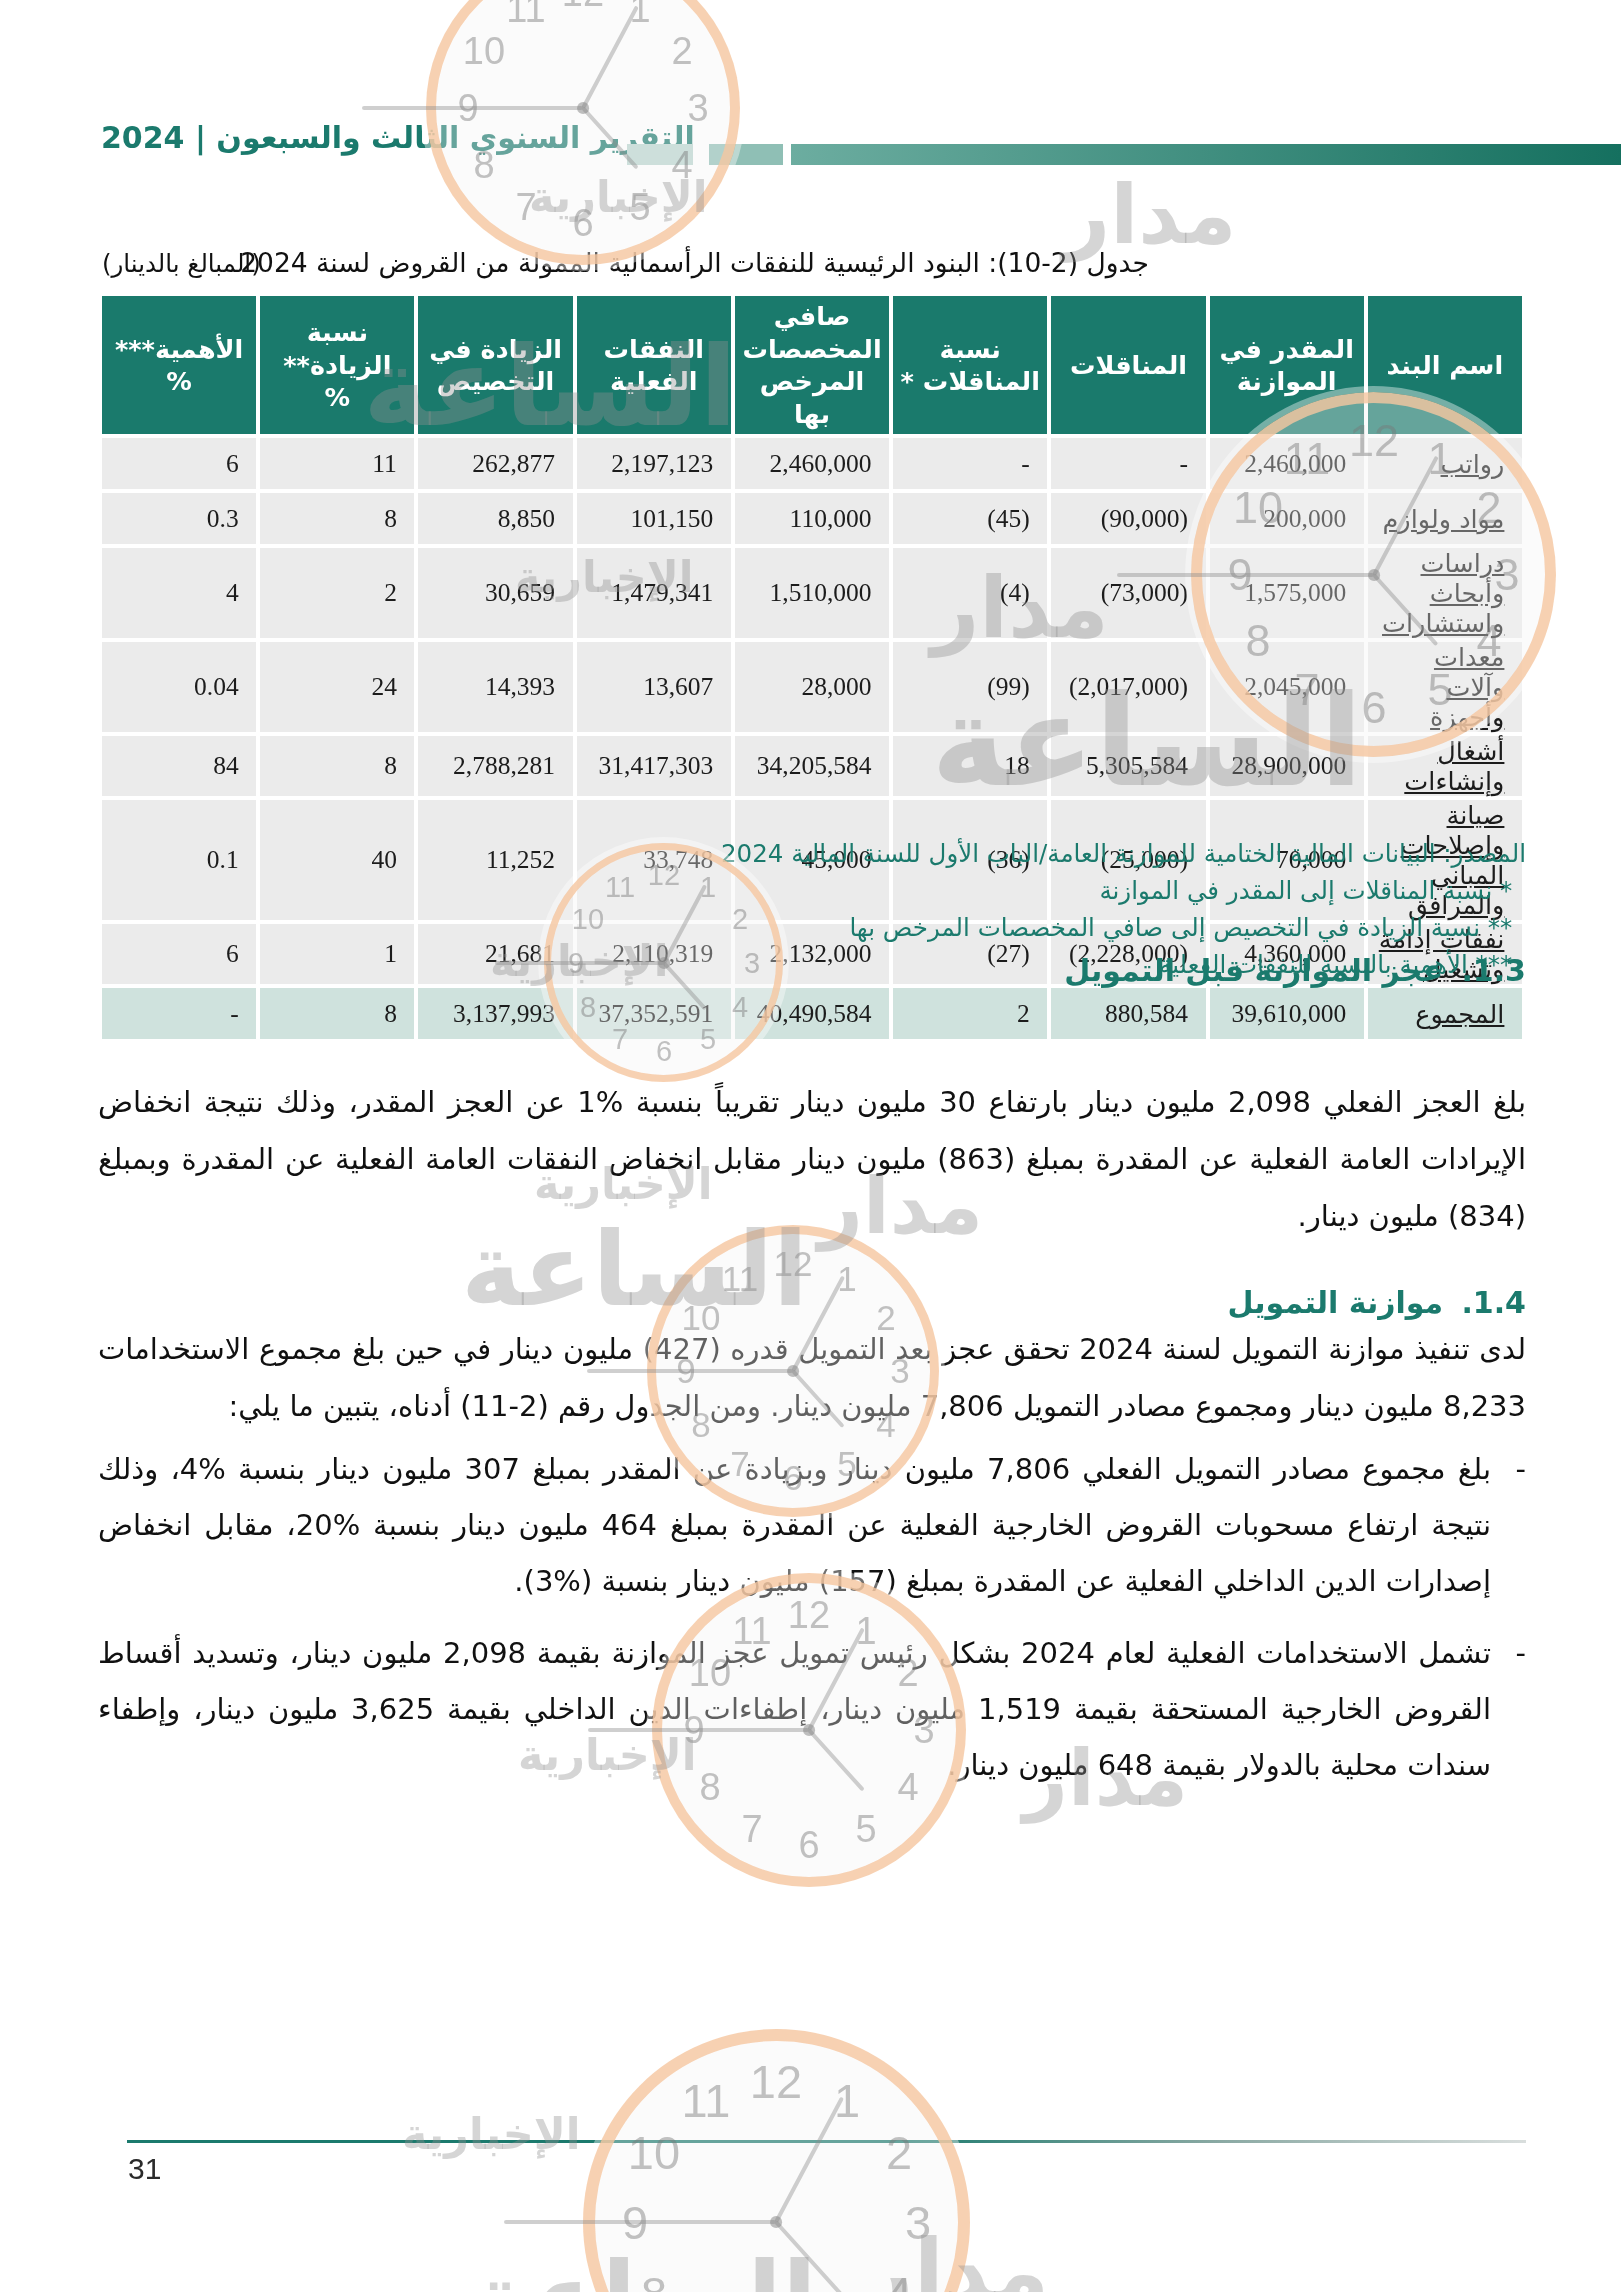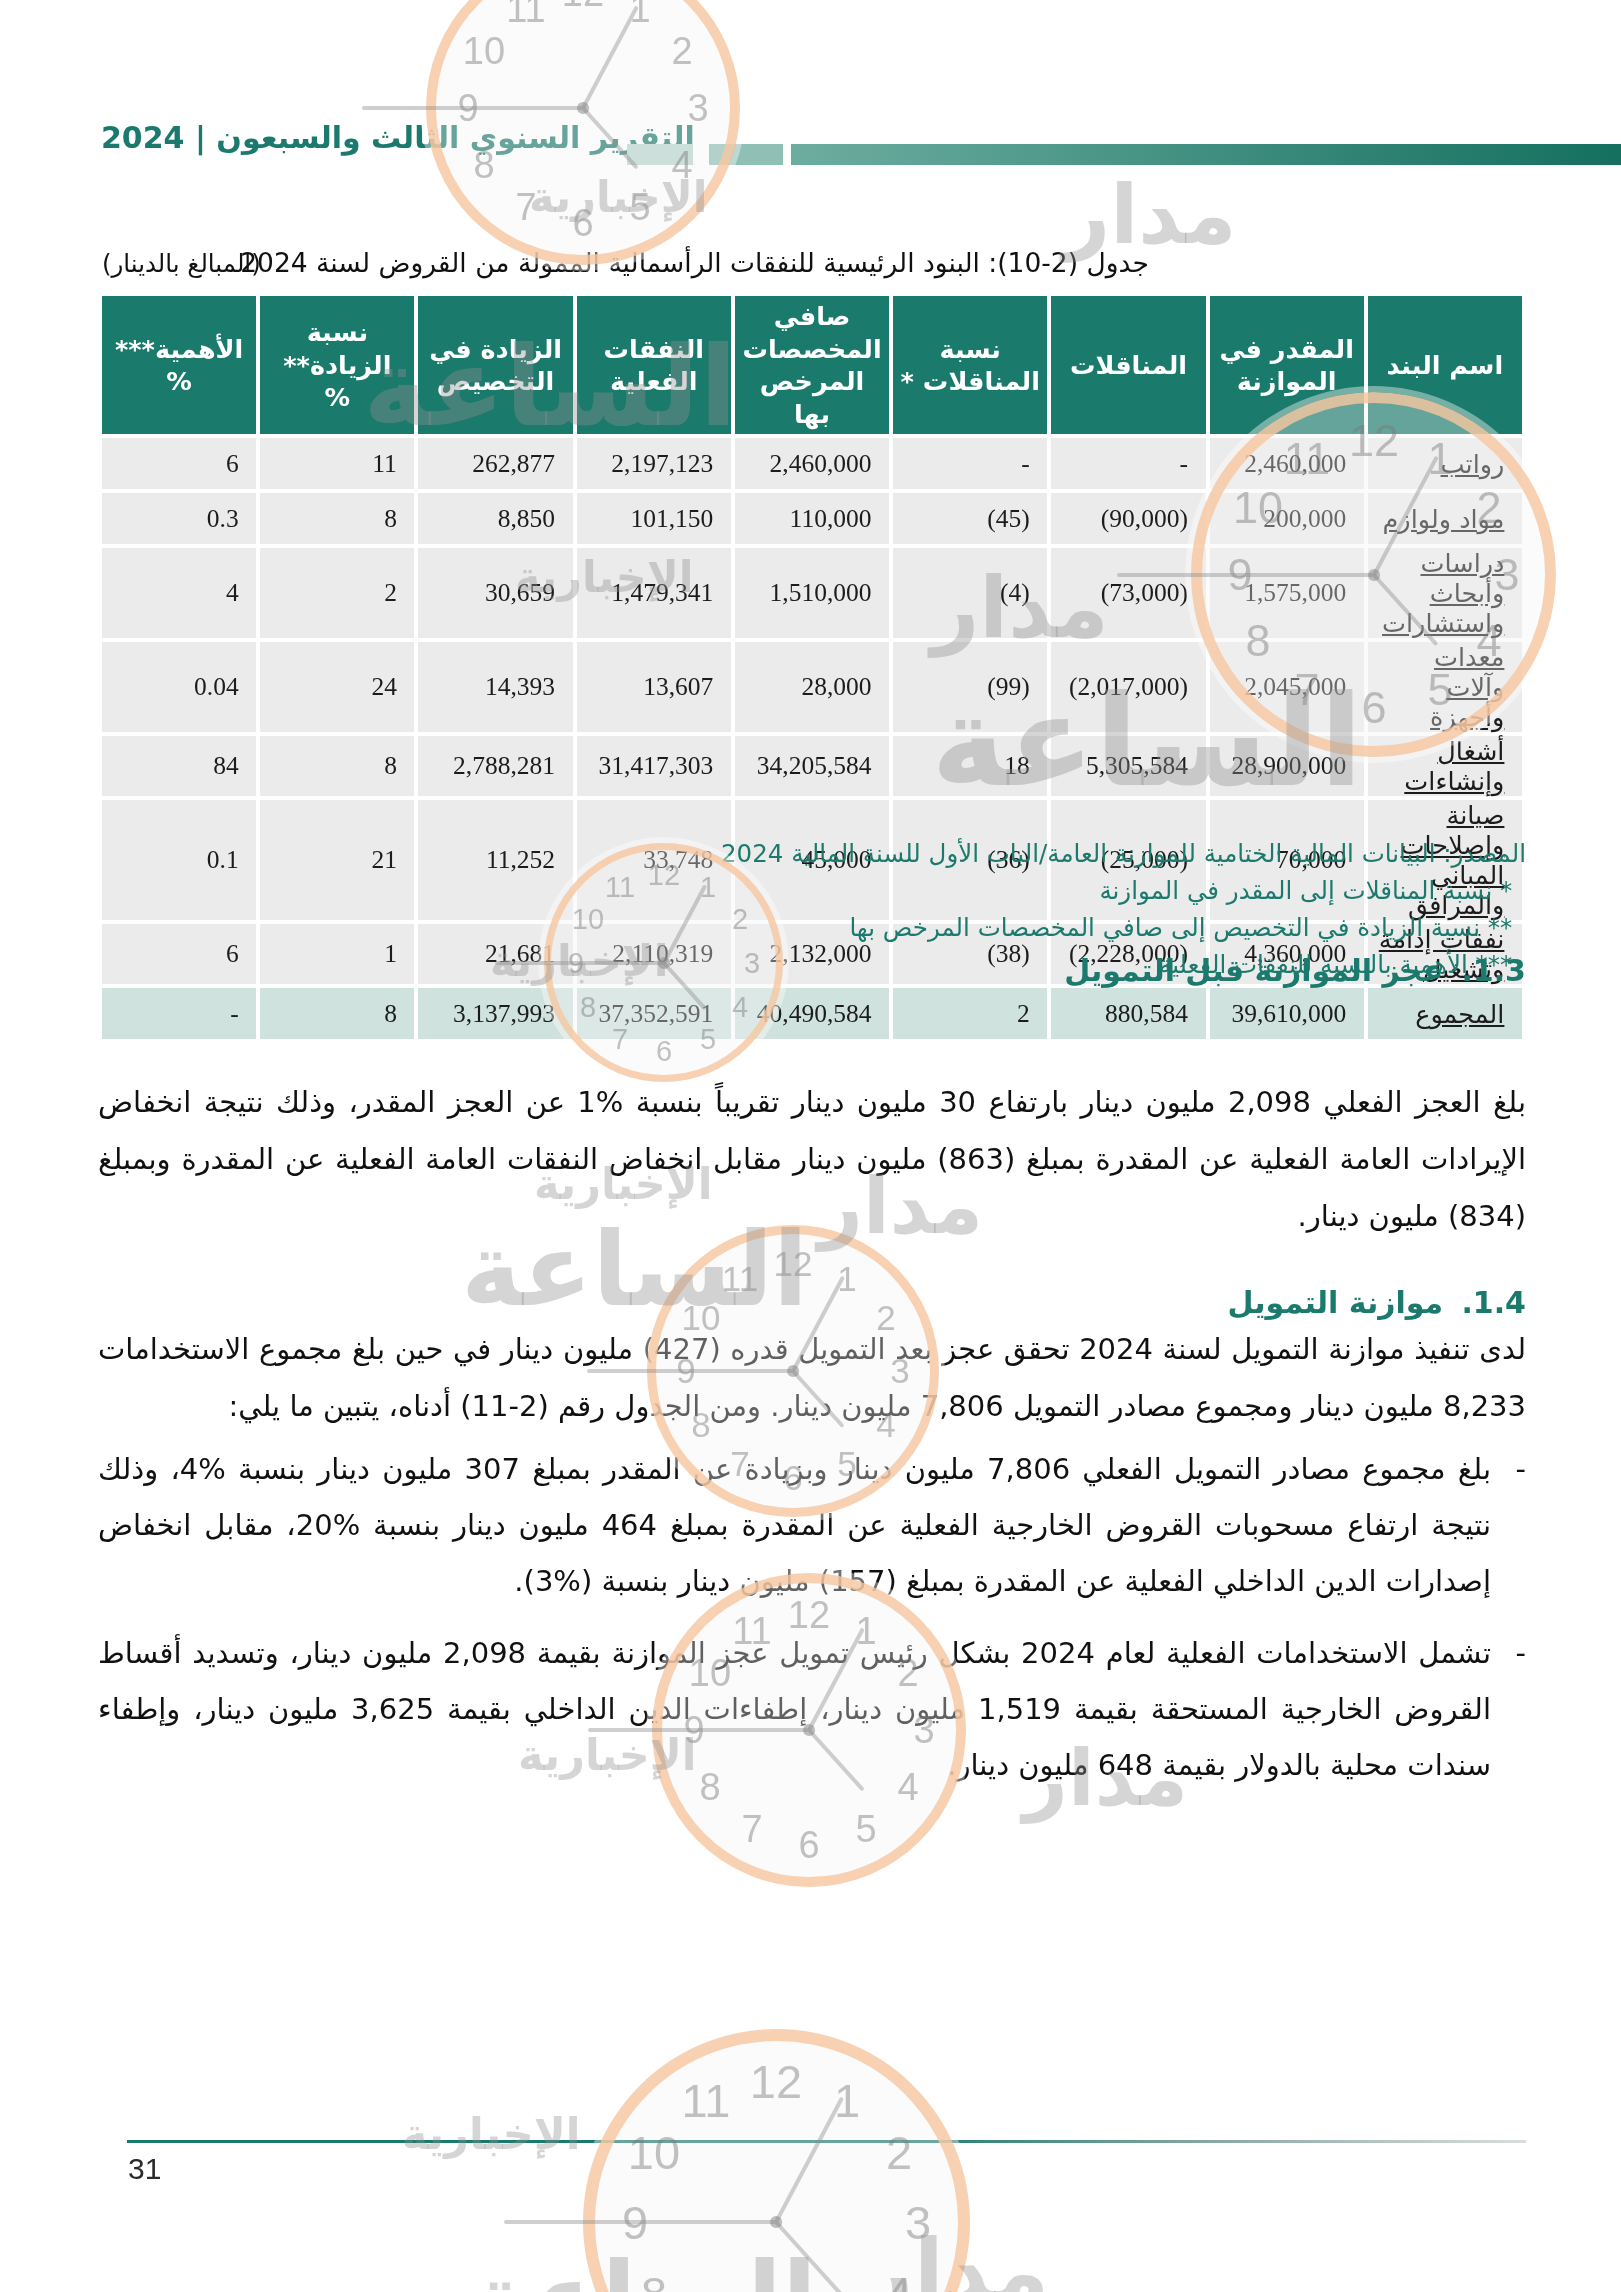--- a/index.html
+++ b/index.html
@@ -169,28 +169,28 @@
           <td class="c-num">84</td>
         </tr>
         <tr>
           <td class="c-name">صيانة وإصلاحات المباني والمرافق</td>
           <td class="c-num">70,000</td>
           <td class="c-num">(25,000)</td>
           <td class="c-num">(36)</td>
           <td class="c-num">45,000</td>
           <td class="c-num">33,748</td>
           <td class="c-num">11,252</td>
-          <td class="c-num">21</td>
+          <td class="c-num">40</td>
           <td class="c-num">0.1</td>
         </tr>
         <tr>
           <td class="c-name">نفقات إدامة وتشغيل</td>
           <td class="c-num">4,360,000</td>
           <td class="c-num">(2,228,000)</td>
-          <td class="c-num">(38)</td>
+          <td class="c-num">(27)</td>
           <td class="c-num">2,132,000</td>
           <td class="c-num">2,110,319</td>
           <td class="c-num">21,681</td>
           <td class="c-num">1</td>
           <td class="c-num">6</td>
         </tr>
         <tr class="total">
           <td class="c-name">المجموع</td>
           <td class="c-num">39,610,000</td>
           <td class="c-num">880,584</td>

